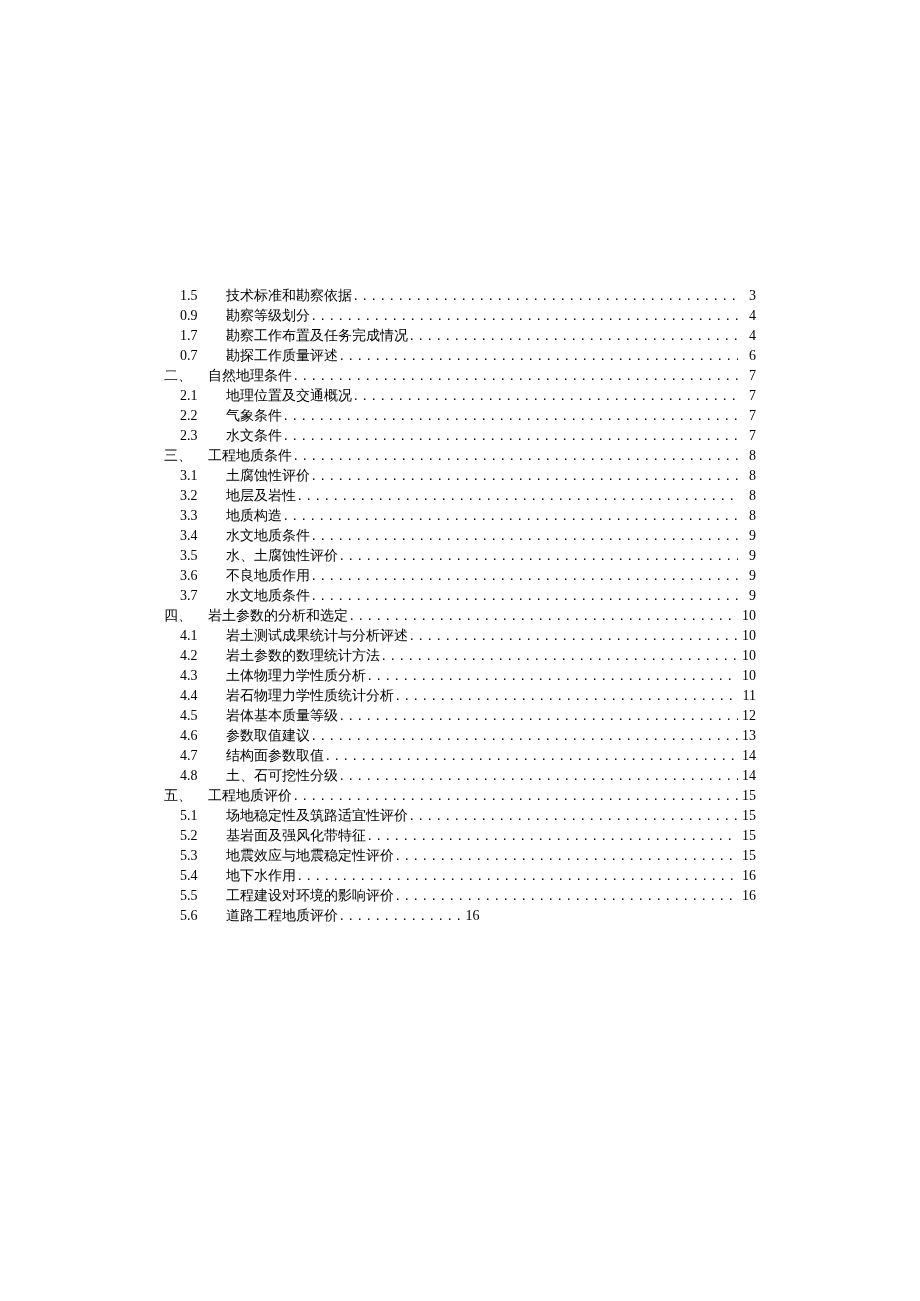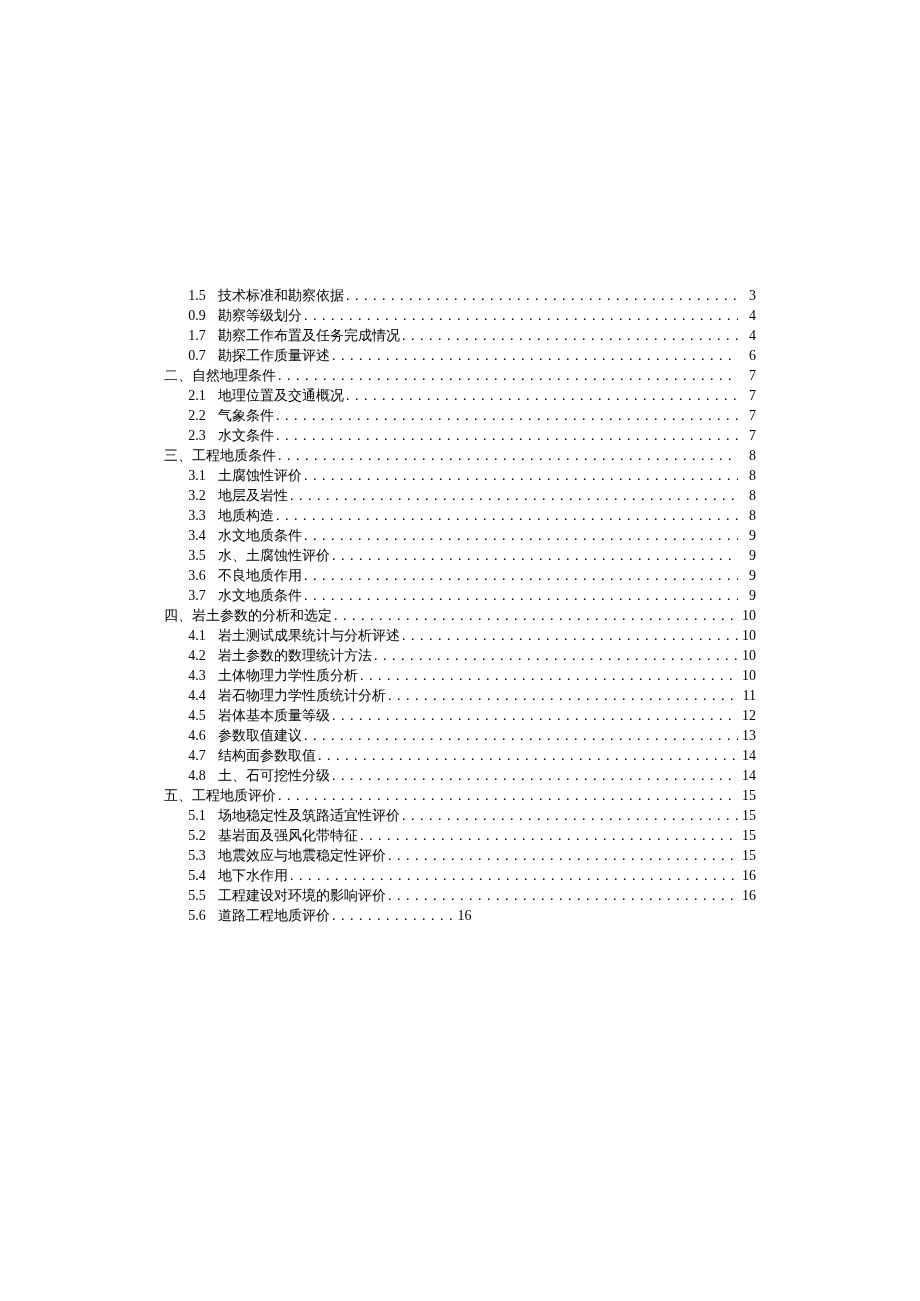--- a/index.html
+++ b/index.html
@@ -16,32 +16,32 @@
     }
     .toc-line {
       display: flex;
       align-items: baseline;
       white-space: nowrap;
       line-height: 20px;
       height: 20px;
     }
     .sub .num {
       width: 50px;
-      text-align: center;
+      text-align: left;
       padding-left: 16px;
       font-family: "Times New Roman", serif;
     }
     .sub .title {
-      margin-left: 4px;
+      margin-left: 12px;
     }
     .section .num-cn {
       margin-left: 0;
     }
     .section .title {
-      margin-left: 0;
+      margin-left: 16px;
     }
     .dots {
       flex: 1;
       overflow: hidden;
       letter-spacing: 1px;
       font-family: "Times New Roman", serif;
       color: #000;
       margin: 0 2px;
     }
     .dots-short {

